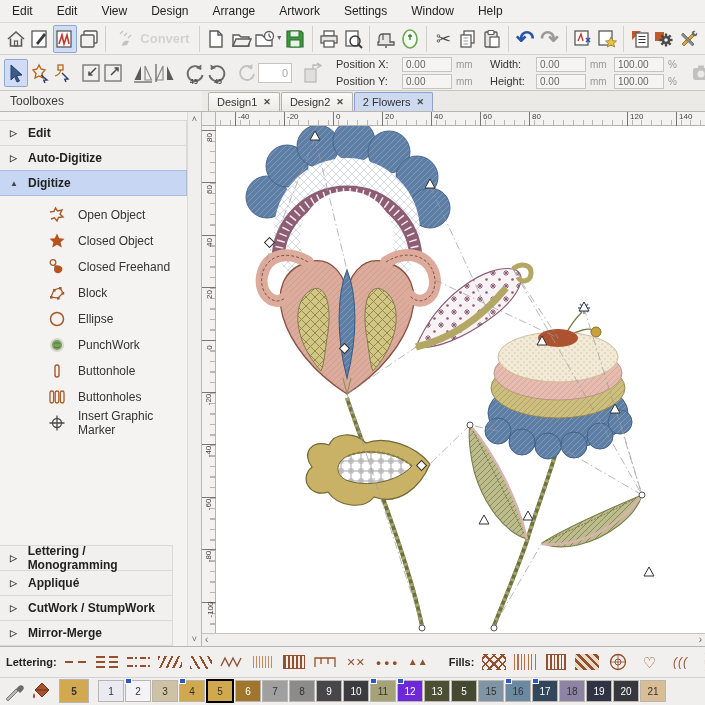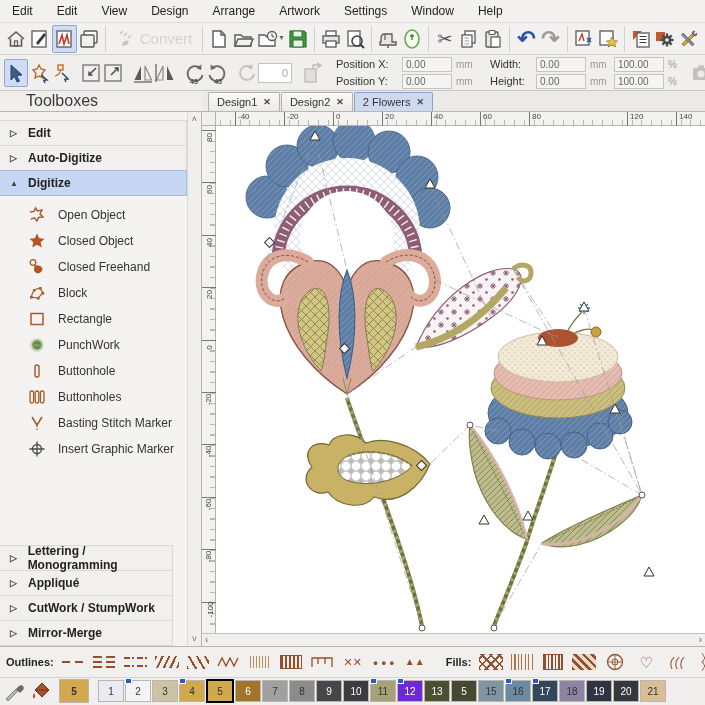--- a/index.html
+++ b/index.html
@@ -16,48 +16,48 @@
   .tb2 { height:36px; display:flex; align-items:center; background:#f0efed; border-bottom:1px solid #c9c7c3; padding:0 4px; }
   .tbtn { width:28px; height:28px; display:flex; align-items:center; justify-content:center; border-radius:2px; position:relative; }
   .tbtn.sel { background:#cfdcf3; border:1px solid #8fa8d4; }
   .tbtn.dis { opacity:.45; }
   .sep { width:1px; height:26px; background:#d2d0cc; margin:0 4px; }
   .glyph { font-size:18px; line-height:1; color:#4a4a4a; }
   .glyph.blue { color:#2a52a8; font-weight:bold; }
   .glyph.gray { color:#9a9a9a; font-weight:bold; }
   svg.ti { width:22px; height:22px; }
   .convert-wrap { display:flex; align-items:center; gap:2px; padding:0 6px; }
-  .convert-label { color:#b0aeaa; font-size:15px; }
+  .convert-label { color:#b0aeaa; font-size:13px;font-weight:bold; }
 
   
   .fieldcol { display:flex; flex-direction:column; justify-content:center; gap:2px; margin-left:6px; }
   .fieldrow { display:flex; align-items:center; gap:4px; height:15px; }
   .flabel { font-size:11px; color:#333; width:62px; text-align:left; white-space:nowrap; }
   .flabel.short { width:42px; }
   .fbox { width:50px; height:15px; background:#f5f4f2; border:1px solid #c6c4c0; font-size:10px; color:#666; text-align:left; padding:0 3px; font-family:"Liberation Sans",sans-serif; }
   .funit { font-size:10px; color:#999; width:20px; }
   .rot-input { width:34px; height:20px; background:#fff; border:1px solid #c6c4c0; font-size:11px; color:#aaa; text-align:right; padding:0 3px; }
   .deg45 { position:absolute; font-size:7px; color:#4a4a4a; bottom:2px; left:6px; font-weight:bold; }
 
   
   .tabrow { height:21px; display:flex; background:#eceae7; border-bottom:1px solid #b9b6b1; }
-  .toolboxes-title { width:202px; padding-left:26px; display:flex; align-items:center; color:#3a3a3a; font-size:16px; background:#f0efed; }
+  .toolboxes-title { width:202px; padding-left:10px; display:flex; align-items:center; color:#3a3a3a; font-size:12px; background:#f0efed; }
   .tabs { display:flex; align-items:center; gap:1px; padding-left:6px; }
   .tab { display:flex; align-items:center; gap:6px; height:19px; padding:0 8px; background:linear-gradient(#fbfaf8,#eceae6); border:1px solid #b3b0ab; border-bottom:none; border-radius:2px 2px 0 0; font-size:11px; color:#333; cursor:default; }
   .tab.active { background:#ccd9ef; border-color:#8aa3cd; }
   .tab .tx { font-size:9px; color:#444; font-weight:bold; }
 
   
   .main { display:flex; height:534px; }
   .sidebar { width:202px; background:#f4f3f1; position:relative; border-right:1px solid #b9b6b1; }
   .sb-inner { position:absolute; left:0; top:0; right:14px; bottom:0; }
   .acc { height:26px; display:flex; align-items:center; gap:10px; padding-left:10px; background:#f1f0ee; border:1px solid #dbd9d5; border-left:none; font-weight:bold; font-size:12px; color:#222; margin-top:-1px; }
   .acc .arr { font-size:9px; color:#444; width:8px; }
   .acc.active { background:#c7d6f2; border-color:#a9bedd; }
-  .sb-items { padding:6px 0 4px 0; }
+  .sb-items { padding:6px 0 4px 0;margin-left:20px; }
   .sb-item { height:26px; display:flex; align-items:center; gap:12px; padding-left:28px; font-size:12px; color:#333; }
   .sb-ico { width:18px; height:18px; display:flex; align-items:center; justify-content:center; flex:none; }
   .sb-ico svg { width:18px; height:18px; }
   .sb-bottom { position:absolute; bottom:0; left:0; right:14px; }
   .sb-scroll { position:absolute; right:0; top:0; bottom:0; width:14px; background:#f0efed; border-left:1px solid #dcdad6; display:flex; flex-direction:column; justify-content:space-between; align-items:center; padding:2px 0; }
   .sb-scroll .sarr { font-size:9px; color:#6a6a6a; }
 
   
   .canvas-wrap { position:relative; width:503px; height:534px; background:#fff; }
   .ruler-corner { position:absolute; left:0; top:0; width:14px; height:14px; background:#f0efed; border-right:1px solid #b5b2ad; border-bottom:1px solid #b5b2ad; }
@@ -462,24 +462,24 @@
                     <rect x="13.6" y="8" width="2.6" height="2.6"></rect>
                     <rect x="9" y="13" width="2.6" height="2.6"></rect>
                   </g>
                 </svg>
               </span>
             <span>Block</span>
           </div>
           <div class="sb-item">
             <span class="sb-ico">
                 <svg viewBox="0 0 18 18">
-                  <rect x="3" y="3.5" width="12" height="11" fill="none" stroke="#a85a28" stroke-width="1.5"></rect>
+                  <circle cx="9" cy="9" r="6.5" fill="none" stroke="#a85a28" stroke-width="1.5"></circle>
                 </svg>
               </span>
-            <span>Rectangle</span>
+            <span>Ellipse</span>
           </div>
           <div class="sb-item">
             <span class="sb-ico">
                 <svg viewBox="0 0 18 18">
                   <circle cx="9" cy="9" r="7" fill="#d8d6d2"></circle>
                   <circle cx="9" cy="9" r="5" fill="#7aa05a"></circle>
                   <path d="M6 8 C7 6.5 11 6.5 12 8 M6 10.5 C7 12 11 12 12 10.5" fill="none" stroke="#4f7a38" stroke-width="1"></path>
                 </svg>
               </span>
             <span>PunchWork</span>
@@ -494,29 +494,20 @@
           </div>
           <div class="sb-item">
             <span class="sb-ico">
                 <svg viewBox="0 0 18 18">
                   <rect x="2" y="3" width="3.6" height="12" rx="1.8" fill="none" stroke="#a85a28" stroke-width="1.3"></rect>
                   <rect x="7.2" y="3" width="3.6" height="12" rx="1.8" fill="none" stroke="#a85a28" stroke-width="1.3"></rect>
                   <rect x="12.4" y="3" width="3.6" height="12" rx="1.8" fill="none" stroke="#a85a28" stroke-width="1.3"></rect>
                 </svg>
               </span>
             <span>Buttonholes</span>
-          </div>
-          <div class="sb-item">
-            <span class="sb-ico">
-                <svg viewBox="0 0 18 18">
-                  <path d="M4 3 L9 11 L14 3" fill="none" stroke="#a85a28" stroke-width="1.6"></path>
-                  <path d="M9 11 L9 16" stroke="#a85a28" stroke-width="1.3" stroke-dasharray="2 1.5"></path>
-                </svg>
-              </span>
-            <span>Basting Stitch Marker</span>
           </div>
           <div class="sb-item">
             <span class="sb-ico">
                 <svg viewBox="0 0 18 18">
                   <circle cx="9" cy="9" r="4.5" fill="none" stroke="#4a4a4a" stroke-width="1.3"></circle>
                   <path d="M9 1.5 V16.5 M1.5 9 H16.5" stroke="#4a4a4a" stroke-width="1.3"></path>
                 </svg>
               </span>
             <span>Insert Graphic Marker</span>
           </div>
@@ -734,21 +725,21 @@
         </svg>
       </div>
       <div class="hscroll">
         <span class="sarr">‹</span>
         <span class="sarr">›</span>
       </div>
     </div>
   </div>
 
   <div class="stitchbar">
-    <span class="stlabel">Outlines:</span>
+    <span class="stlabel">Lettering:</span>
     <span class="sic">
         <span class="run"></span>
       </span>
     <span class="sic">
         <span class="triple"></span>
       </span>
     <span class="sic">
         <span class="dashdot"></span>
       </span>
     <span class="sic">

